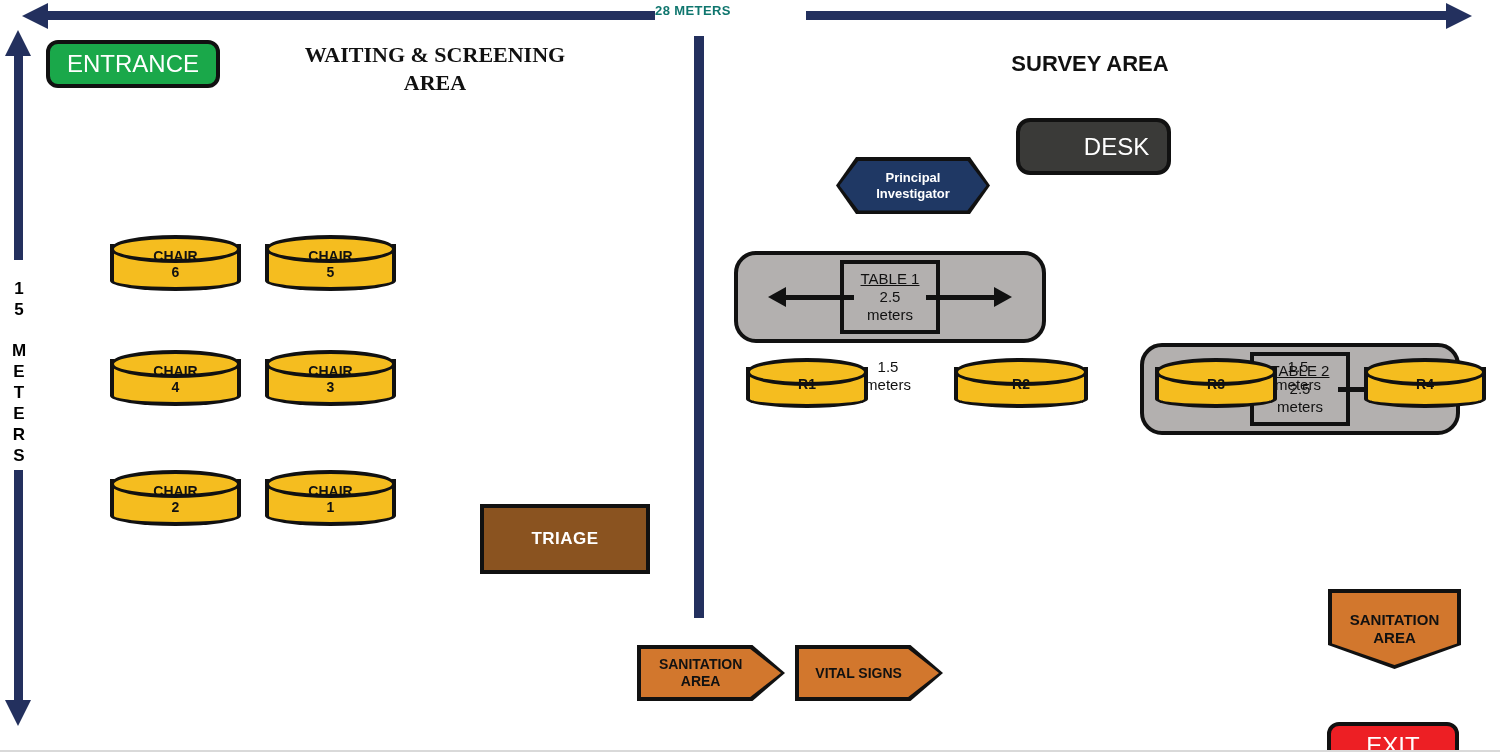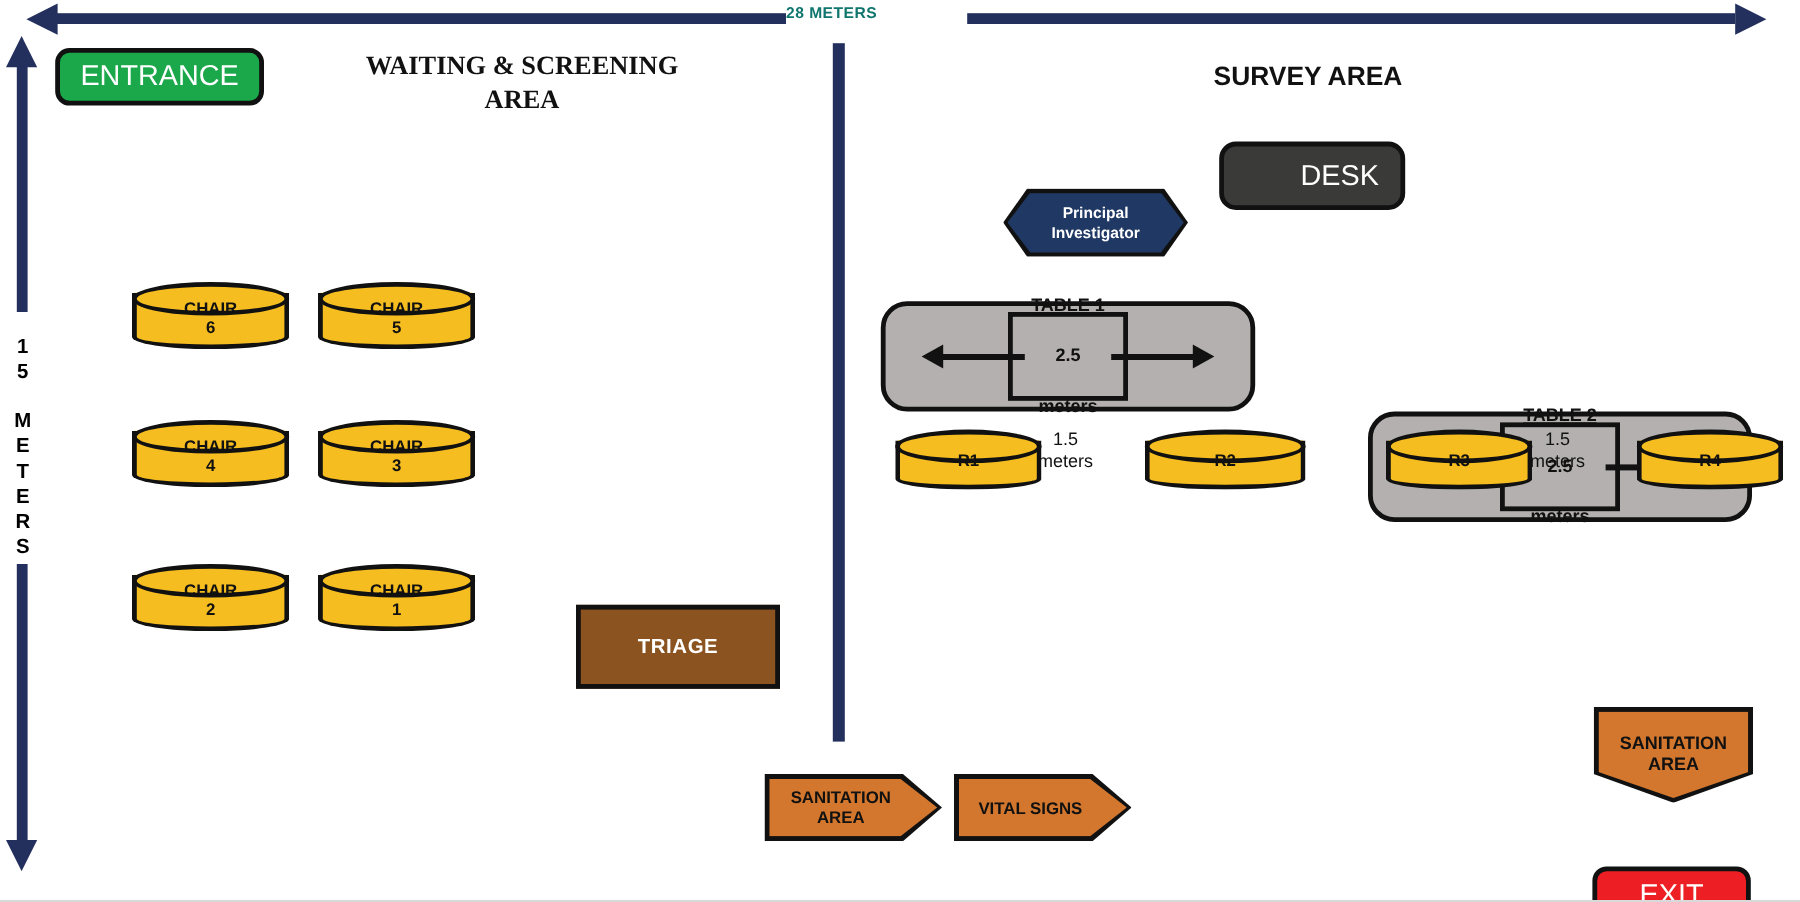--- a/index.html
+++ b/index.html
@@ -91,21 +91,21 @@
   }
 
   
   .table-area{
     background:#b3b0af;border:4px solid #111;border-radius:22px;
     display:flex;align-items:center;justify-content:center;position:relative;
   }
   .table-box{
     background:#b3b0af;border:4px solid #111;
     display:flex;flex-direction:column;align-items:center;justify-content:center;
-    font-weight:bold;font-size:15px;color:#111;line-height:18px;gap:24px;
+    font-weight:normal;font-size:15px;color:#111;line-height:18px;
   }
   .table-box .tname{text-decoration:underline;font-size:15px;}
   .tbl-arrow{position:absolute;top:50%;transform:translateY(-50%);height:0;}
   .tbl-arrow .shaft{background:#111;height:5px;position:absolute;top:-2px;}
   .tbl-arrow .head-l{
     position:absolute;top:-10px;left:0;width:0;height:0;
     border-top:10px solid transparent;border-bottom:10px solid transparent;
     border-right:18px solid #111;
   }
   .tbl-arrow .head-r{

